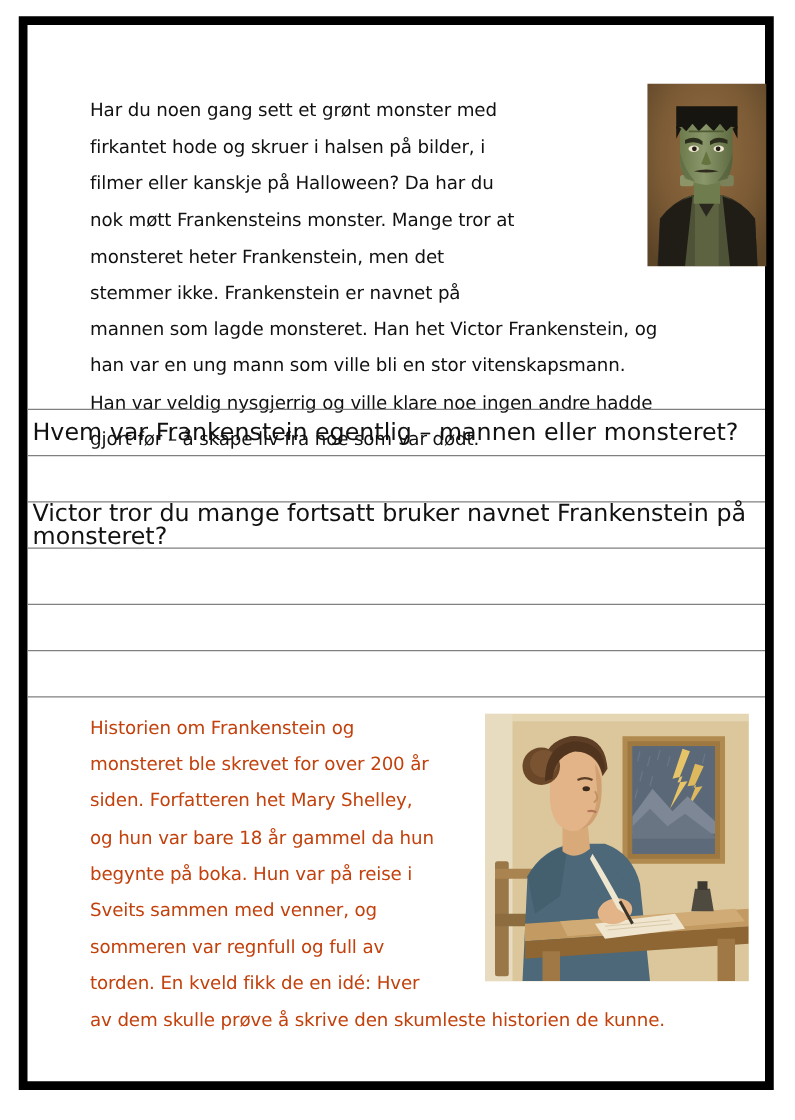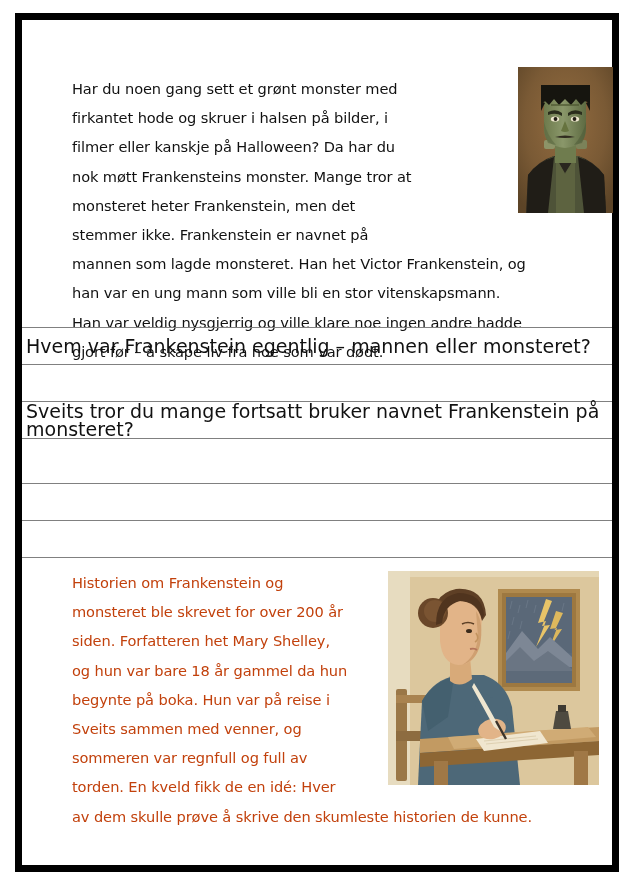--- a/index.html
+++ b/index.html
@@ -209,21 +209,21 @@
 
     <table class="answer-table">
       <tbody>
         <tr>
           <td class="q-cell">Hvem var Frankenstein egentlig – mannen eller monsteret?</td>
         </tr>
         <tr>
           <td class="blank-cell"></td>
         </tr>
         <tr>
-          <td class="q-cell">Sveits tror du mange fortsatt bruker navnet Frankenstein på monsteret?</td>
+          <td class="q-cell">Victor tror du mange fortsatt bruker navnet Frankenstein på monsteret?</td>
         </tr>
         <tr>
           <td class="blank-tall"></td>
         </tr>
         <tr>
           <td class="blank-cell light-top"></td>
         </tr>
         <tr>
           <td class="blank-cell"></td>
         </tr>

